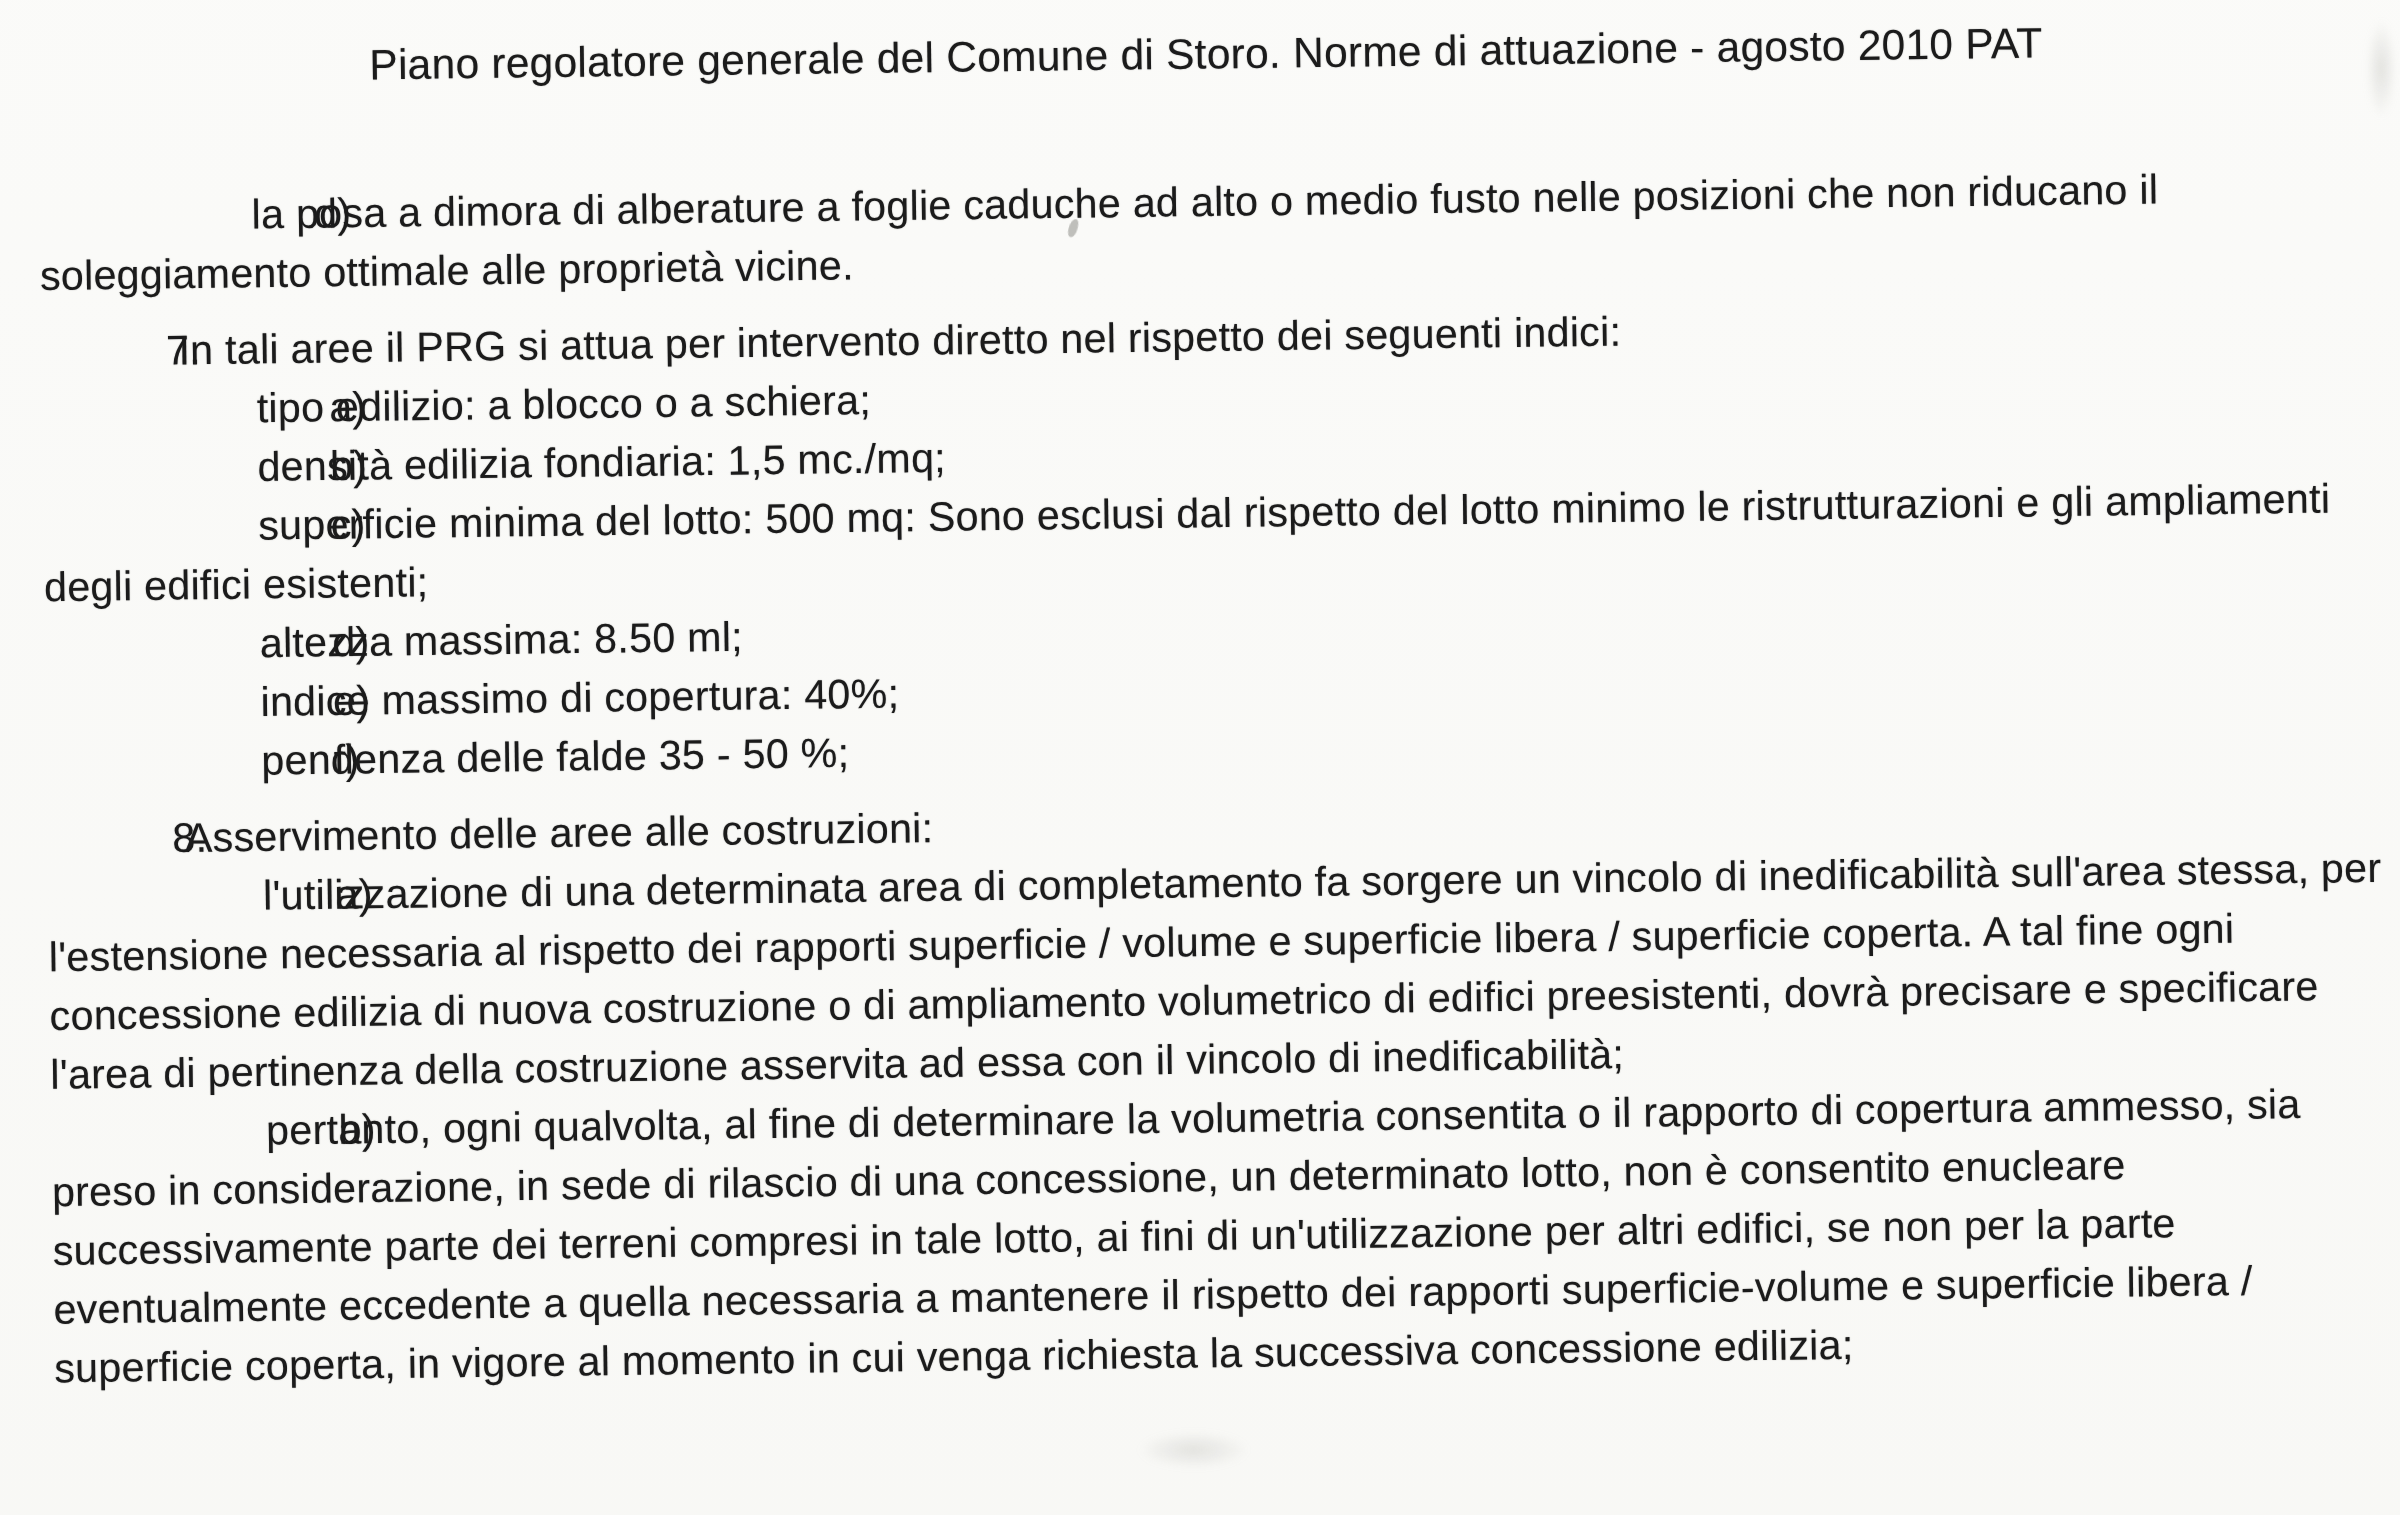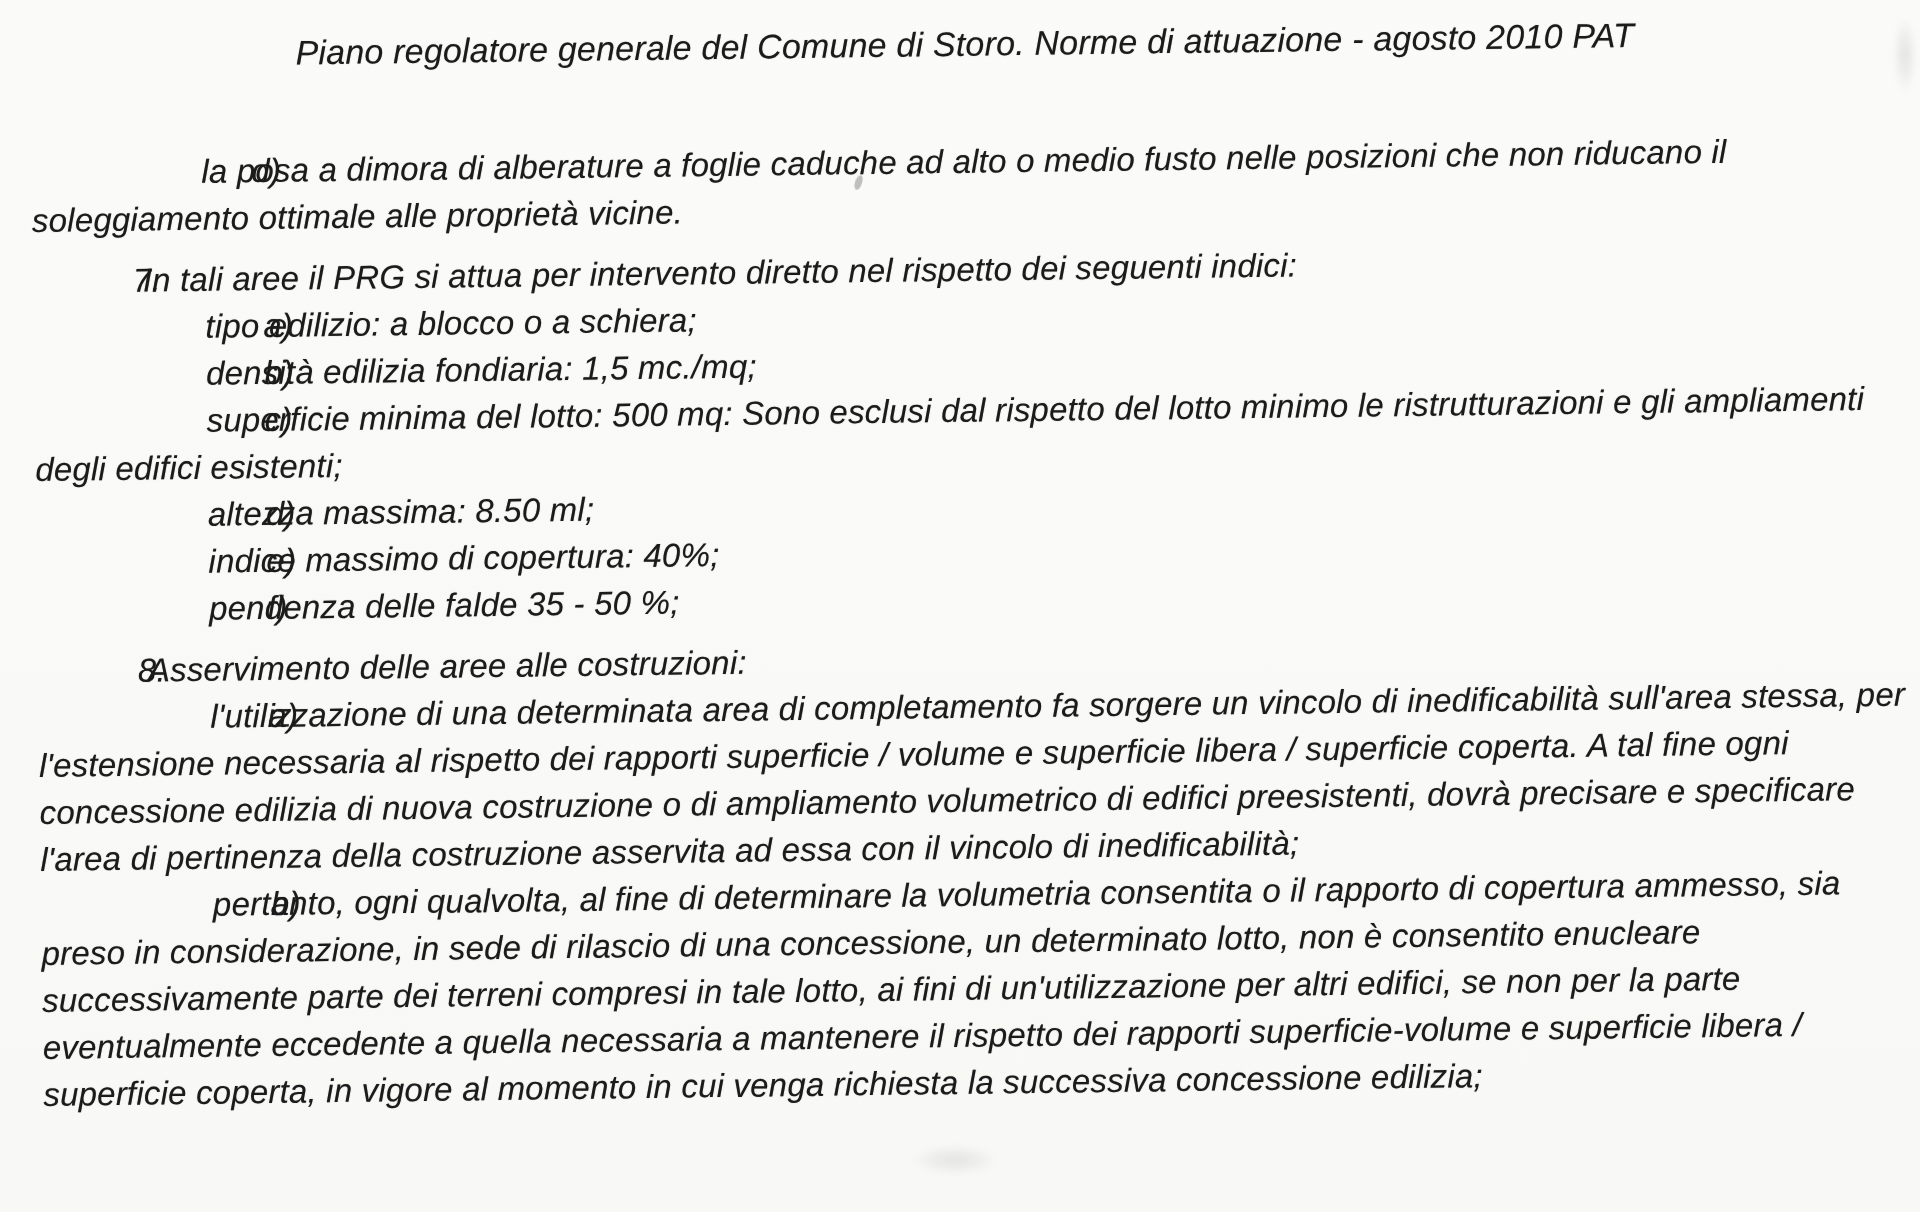--- a/index.html
+++ b/index.html
@@ -7,21 +7,20 @@
     width: 1920px; height: 1212px;
     overflow: hidden;
     font-family: "Liberation Sans", "DejaVu Sans", sans-serif;
   }
   .page {
     position: relative;
     width: 1920px; height: 1212px;
     background: #fbfbf9;
     background-image: linear-gradient(180deg, rgba(250,250,248,0.6), rgba(246,246,243,0.6));
     overflow: hidden;
-    font-style: italic;
   }
   .content {
     position: absolute;
     left: 30px; top: 33px;
     width: 1870px;
     transform: rotate(-0.75deg);
     transform-origin: 0 37px;
     font-size: 33px;
     line-height: 47px;
     letter-spacing: 0.2px;

